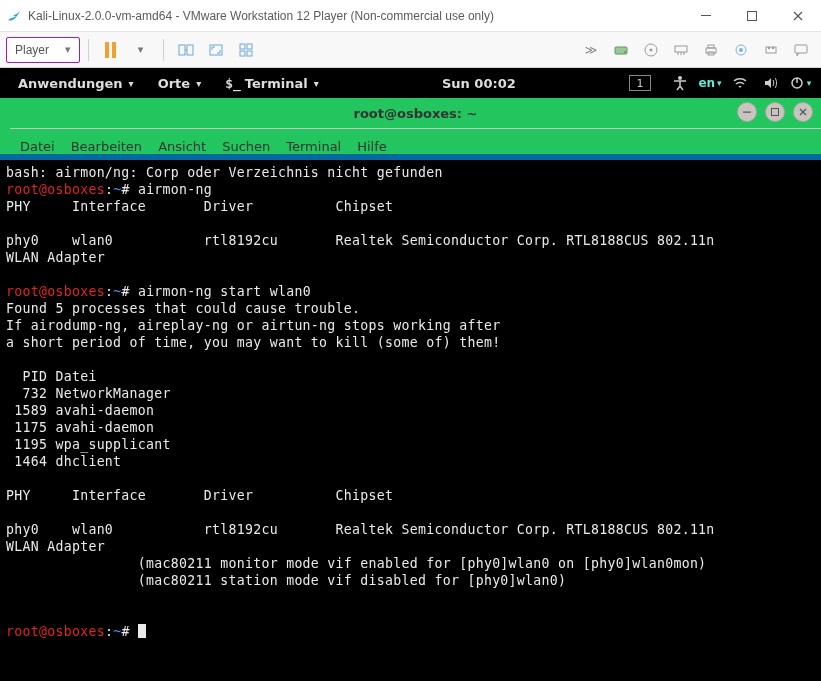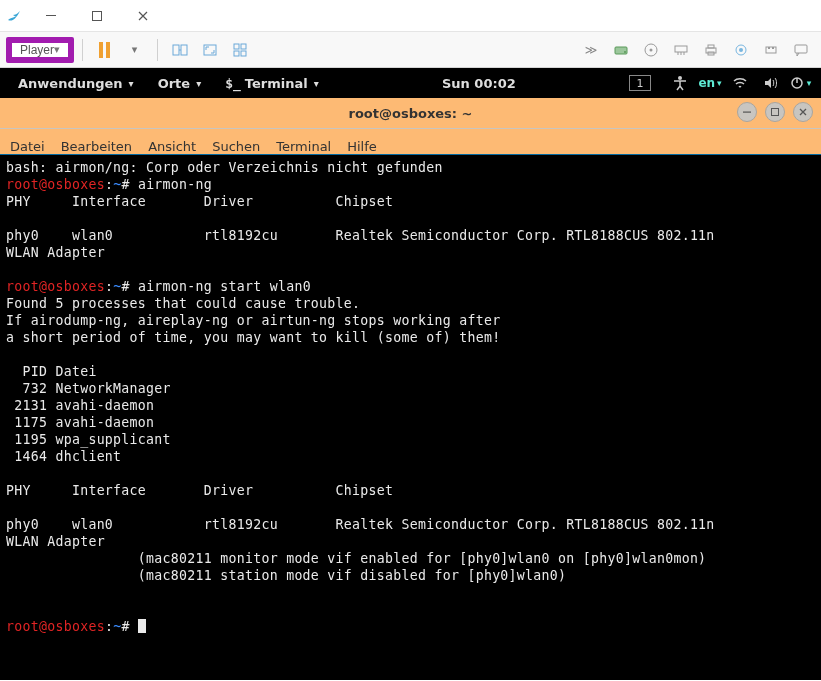--- a/index.html
+++ b/index.html
@@ -37,23 +37,23 @@
     height: 36px;
     background: #f8f8f8;
     border-bottom: 1px solid #d5d5d5;
     display:flex; align-items:center;
     padding: 0 6px;
     gap: 2px;
   }
   .vm-player-btn {
     display:flex; align-items:center;
     height: 26px; padding: 0 8px;
-    border:6px solid #a21caf; border-radius:2px;
+    border:1px solid #a21caf; border-radius:2px;
     background:#fff; color:#555; font-size:12px;
-    gap:0;
+    gap:16px;
   }
   .vm-divider {
     width:1px; height:22px; background:#d0d0d0; margin:0 6px;
   }
   .vm-iconbtn {
     width:28px; height:26px;
     display:flex; align-items:center; justify-content:center;
     border:1px solid transparent; border-radius:2px;
   }
   .vm-iconbtn.pause { color:#f0a030; }
@@ -88,22 +88,23 @@
     font-size:11px; color:#ccc; margin-right:12px;
   }
   .kali-menu .right-icon {
     width:26px; display:flex; align-items:center; justify-content:center;
     color:#5eead4;
   }
   .kali-menu svg { fill:#ccc; }
 
   
   .term-chrome {
-    background:#fdba74;
-    border-bottom:1px solid #0369a1;
+    background:#22c55e;
+    border-bottom:6px solid #0369a1;
+    padding-left:10px;
   }
   .term-title {
     height: 30px;
     display:flex; align-items:center; justify-content:center;
     position:relative;
     font-family: "DejaVu Sans", Arial, sans-serif;
     font-size:13px; font-weight:bold; color:#333;
   }
   .term-winbtns {
     position:absolute; right:8px; top:4px;
@@ -149,20 +150,21 @@
 </style>
 </head>
 <body>
 
 <div class="win-titlebar">
   <span class="win-icon">
     <svg viewBox="0 0 16 16">
         <path fill="#3aa6d6" d="M2 12c4 2 8-1 12-9-3 3-5 4-7 4 1 1 2 1 3 1-3 2-6 2-8 4z"></path>
       </svg>
   </span>
+  <span class="win-title">Kali-Linux-2.0.0-vm-amd64 - VMware Workstation 12 Player (Non-commercial use only)</span>
   <div class="win-btns">
     <div class="win-btn">
       <svg width="10" height="10" viewBox="0 0 10 10">
           <rect y="4" width="10" height="1" fill="#555"></rect>
         </svg>
     </div>
     <div class="win-btn">
       <svg width="10" height="10" viewBox="0 0 10 10">
           <rect x="0.5" y="0.5" width="9" height="9" fill="none" stroke="#555"></rect>
         </svg>
@@ -352,21 +354,21 @@
 <span class="c-w">phy0    wlan0           rtl8192cu       Realtek Semiconductor Corp. RTL8188CUS 802.11n</span>
 <span class="c-w">WLAN Adapter</span>
 
 <span class="c-r">root</span><span class="c-r">@</span><span class="c-r">osboxes</span><span class="c-w">:</span><span class="c-b">~</span><span class="c-w">#</span><span class="c-w"> airmon-ng start wlan0</span>
 <span class="c-w">Found 5 processes that could cause trouble.</span>
 <span class="c-w">If airodump-ng, aireplay-ng or airtun-ng stops working after</span>
 <span class="c-w">a short period of time, you may want to kill (some of) them!</span>
 
 <span class="c-w">  PID Datei</span>
 <span class="c-w">  732 NetworkManager</span>
-<span class="c-w"> 2131 avahi-daemon</span>
+<span class="c-w"> 1589 avahi-daemon</span>
 <span class="c-w"> 1175 avahi-daemon</span>
 <span class="c-w"> 1195 wpa_supplicant</span>
 <span class="c-w"> 1464 dhclient</span>
 
 <span class="c-w">PHY     Interface       Driver          Chipset</span>
 
 <span class="c-w">phy0    wlan0           rtl8192cu       Realtek Semiconductor Corp. RTL8188CUS 802.11n</span>
 <span class="c-w">WLAN Adapter</span>
 <span class="c-w">                (mac80211 monitor mode vif enabled for [phy0]wlan0 on [phy0]wlan0mon)</span>
 <span class="c-w">                (mac80211 station mode vif disabled for [phy0]wlan0)</span>

